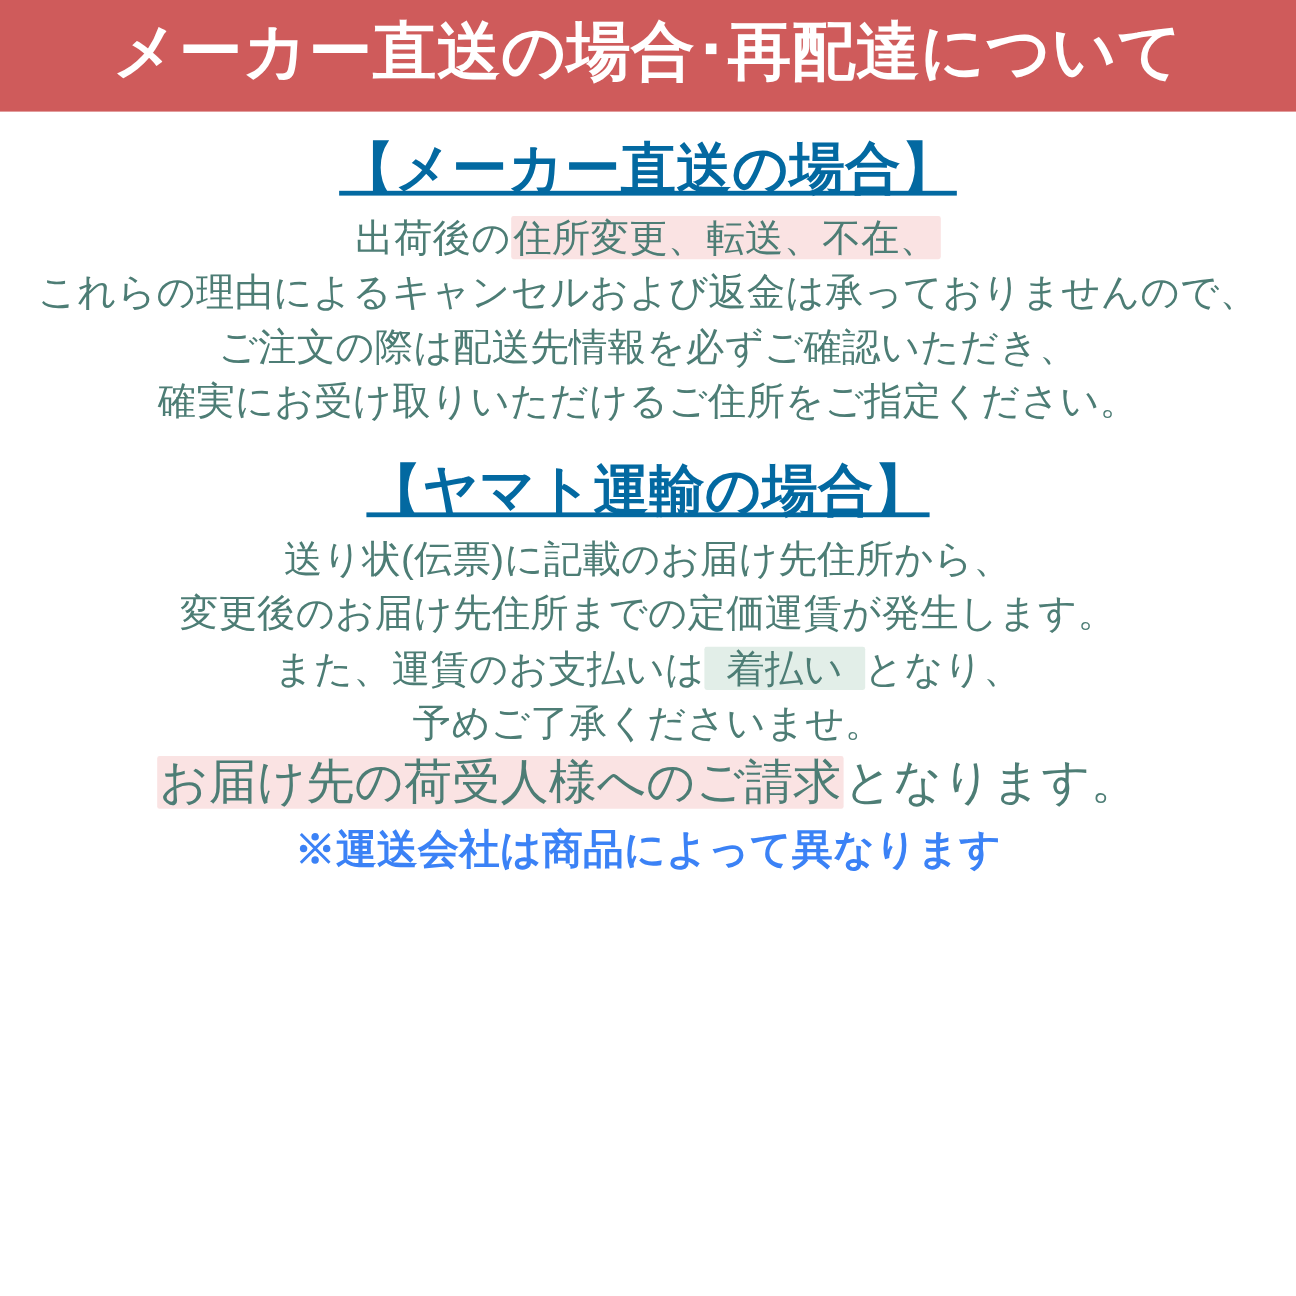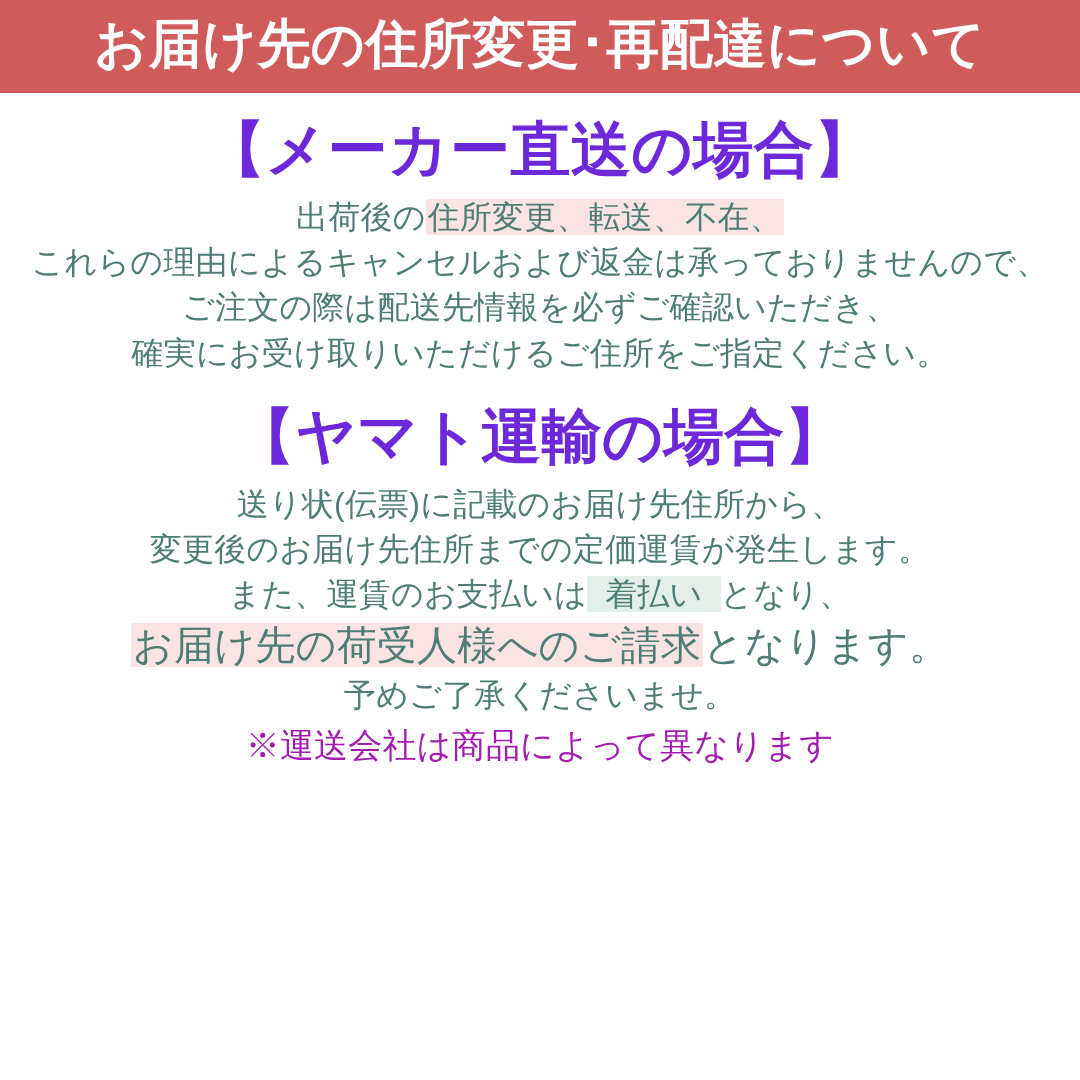--- a/index.html
+++ b/index.html
@@ -33,26 +33,27 @@
     box-sizing: border-box;
     line-height: 1.15;
   }
   .content {
     flex: 1;
     padding: 6px 14px 0 14px;
     box-sizing: border-box;
     text-align: center;
   }
   .section-title {
-    color: #6d28d9;
-    font-size: 60px;
+    color: #0369a1;
+    font-size: 46px;
     font-weight: bold;
     line-height: 1.35;
     margin: 10px 0 6px 0;
     letter-spacing: 0.5px;
+    text-decoration: underline;
   }
   .section-title.second {
     margin-top: 22px;
   }
   .line {
     color: #4d7d75;
     font-size: 32px;
     line-height: 1.32;
     margin: 3px 0;
     letter-spacing: 0.2px;
@@ -65,33 +66,34 @@
   }
   .hl-green {
     background: #e2eee8;
     padding: 0 18px;
     border-radius: 2px;
   }
   .big {
     font-size: 40px;
   }
   .note {
-    color: #a21caf;
+    color: #3b82f6;
     font-size: 34px;
     margin-top: 6px;
     letter-spacing: 0.2px;
+    font-weight: bold;
   }
 </style>
 </head>
 <body>
 
 <div class="page">
 
   <div class="header-band">
-    <span>お届け先の住所変更･再配達について</span>
+    <span>メーカー直送の場合･再配達について</span>
   </div>
 
   <div class="content">
 
     <div class="section-title">【メーカー直送の場合】</div>
 
     <div class="line">
       <span>出荷後の</span><span class="hl-pink">住所変更、転送、不在、</span>
     </div>
 
@@ -116,24 +118,24 @@
     </div>
 
     <div class="line">
       <span>変更後のお届け先住所までの定価運賃が発生します。</span>
     </div>
 
     <div class="line">
       <span>また、運賃のお支払いは</span><span class="hl-green">着払い</span><span>となり、</span>
     </div>
 
+    <div class="line">
+      <span>予めご了承くださいませ。</span>
+    </div>
+
     <div class="line big">
       <span class="hl-pink">お届け先の荷受人様へのご請求</span><span>となります。</span>
-    </div>
-
-    <div class="line">
-      <span>予めご了承くださいませ。</span>
     </div>
 
     <div class="note">※運送会社は商品によって異なります</div>
 
   </div>
 </div>
 
 </body></html>

